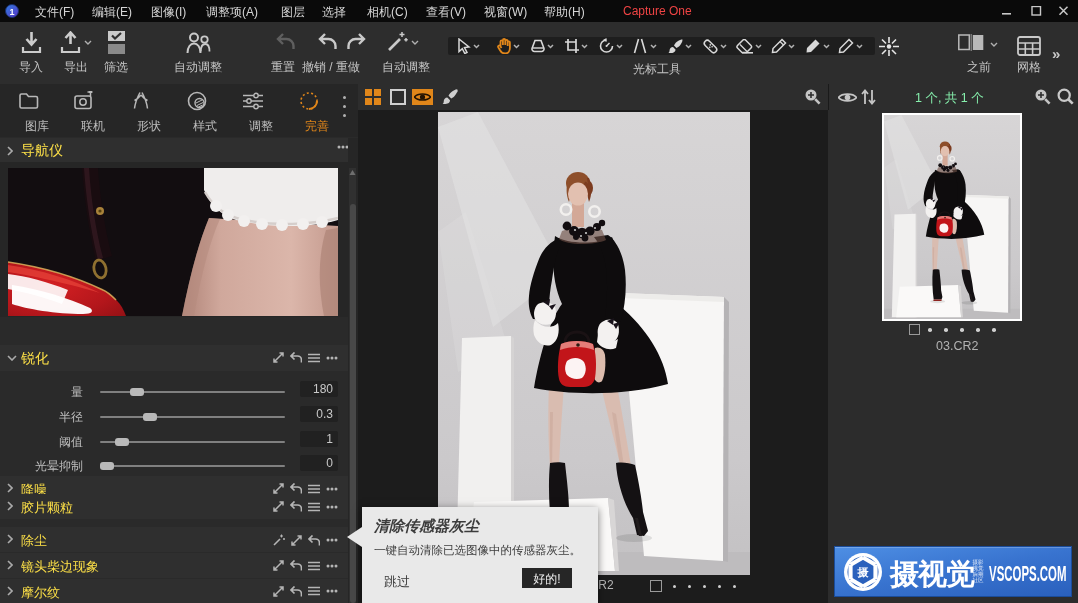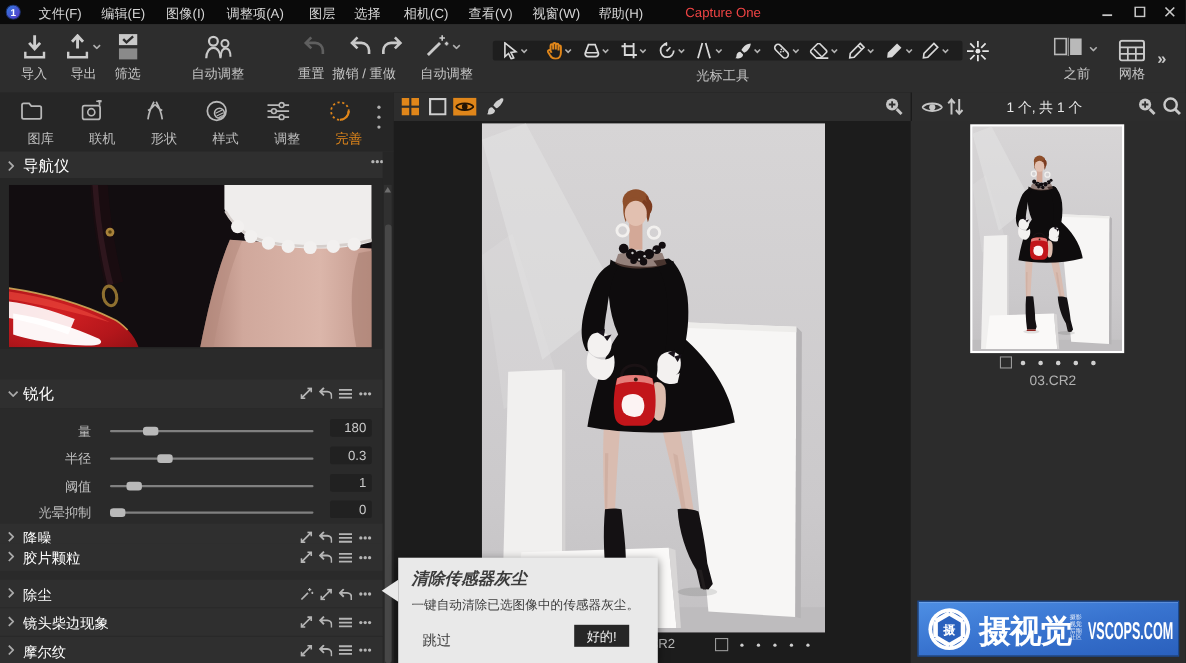--- a/index.html
+++ b/index.html
@@ -11,21 +11,21 @@
 #menubar{position:absolute;left:0;top:0;width:1078px;height:22px;background:#0a0a0a;}
 #menubar .mi{position:absolute;top:4px;font-size:12px;color:#d6d6d6;white-space:nowrap;}
 
 #toolbar{position:absolute;left:0;top:22px;width:1078px;height:62px;background:#2d2d2d;}
 .tblbl{position:absolute;font-size:12px;color:#c4c4c4;white-space:nowrap;}
 
 #tabrow{position:absolute;left:0;top:84px;width:358px;height:53px;background:#262626;}
 #tabrow .tab{position:absolute;top:0;width:52px;height:53px;text-align:center;}
 #tabrow .tab .tlbl{position:absolute;left:16px;right:0;top:34px;font-size:12px;color:#bdbdbd;}
 .sechead{position:absolute;left:0;width:348px;height:25px;background:#2f2f2f;}
-.sechead .st{position:absolute;left:21px;top:5px;font-size:13px;color:#ffffff;}
+.sechead .st{position:absolute;left:21px;top:5px;font-size:13px;color:#fde047;}
 .sechead .chev{position:absolute;left:7px;top:7px;}
 .hicons{position:absolute;top:7px;right:10px;display:flex;gap:6px;align-items:center;}
 .srow{position:absolute;height:25px;width:348px;}
 .slabel{position:absolute;right:265px;top:5px;font-size:12px;color:#bdbdbd;text-align:right;}
 .strack{position:absolute;left:100px;top:12px;width:185px;height:2px;background:#808080;border-radius:1px;}
 .shandle{position:absolute;top:-3px;width:14px;height:8px;background:#b9b9b9;border-radius:3px;}
 .sval{position:absolute;left:300px;top:2px;width:38px;height:16px;background:#212121;border-radius:2px;color:#c9c9c9;font-size:12px;text-align:right;padding:1px 5px 0 0;}
 
 #viewer{position:absolute;left:358px;top:84px;width:470px;height:519px;background:#1c1c1c;}
 #vtoolbar{position:absolute;left:358px;top:84px;width:470px;height:26px;background:#2d2d2d;}
@@ -668,21 +668,21 @@
   <div id="rpanel">
     <div id="rtoolbar">
       <svg class="abs" style="left:9px;top:7px" width="19" height="13" viewBox="0 0 19 13">
           <path d="M0.5 6.5 C4 2 15 2 18.5 6.5 C15 11 4 11 0.5 6.5 Z" fill="none" stroke="#c5c5c5" stroke-width="1.7"></path>
           <circle cx="9.5" cy="6.5" r="2.8" fill="#c5c5c5"></circle>
         </svg>
       <svg class="abs" style="left:32px;top:5px" width="15" height="16" viewBox="0 0 15 16">
           <path d="M4 15 V2 M1 5 L4 1.5 L7 5" fill="none" stroke="#c5c5c5" stroke-width="1.8"></path>
           <path d="M11 1 V14 M8 11 L11 14.5 L14 11" fill="none" stroke="#c5c5c5" stroke-width="1.8"></path>
         </svg>
-      <div class="abs" style="left:86px;top:6px;font-size:12.5px;color:#e5e5e5">1 个, 共 1 个</div>
+      <div class="abs" style="left:86px;top:6px;font-size:12.5px;color:#86efac">1 个, 共 1 个</div>
       <svg class="abs" style="left:205px;top:4px" width="17" height="17" viewBox="0 0 17 17">
           <circle cx="7" cy="7" r="5.5" fill="#c5c5c5"></circle>
           <path d="M11.2 11.2 L15.6 15.6" stroke="#c5c5c5" stroke-width="2.6"></path>
           <path d="M4 7 h6 M7 4 v6" stroke="#2d2d2d" stroke-width="1.6"></path>
         </svg>
       <svg class="abs" style="left:228px;top:4px" width="17" height="17" viewBox="0 0 17 17">
           <circle cx="7.2" cy="7.2" r="5.6" fill="none" stroke="#c9c9c9" stroke-width="2.2"></circle>
           <path d="M11.5 11.5 L15.7 15.7" stroke="#c9c9c9" stroke-width="2.6"></path>
         </svg>
     </div>

